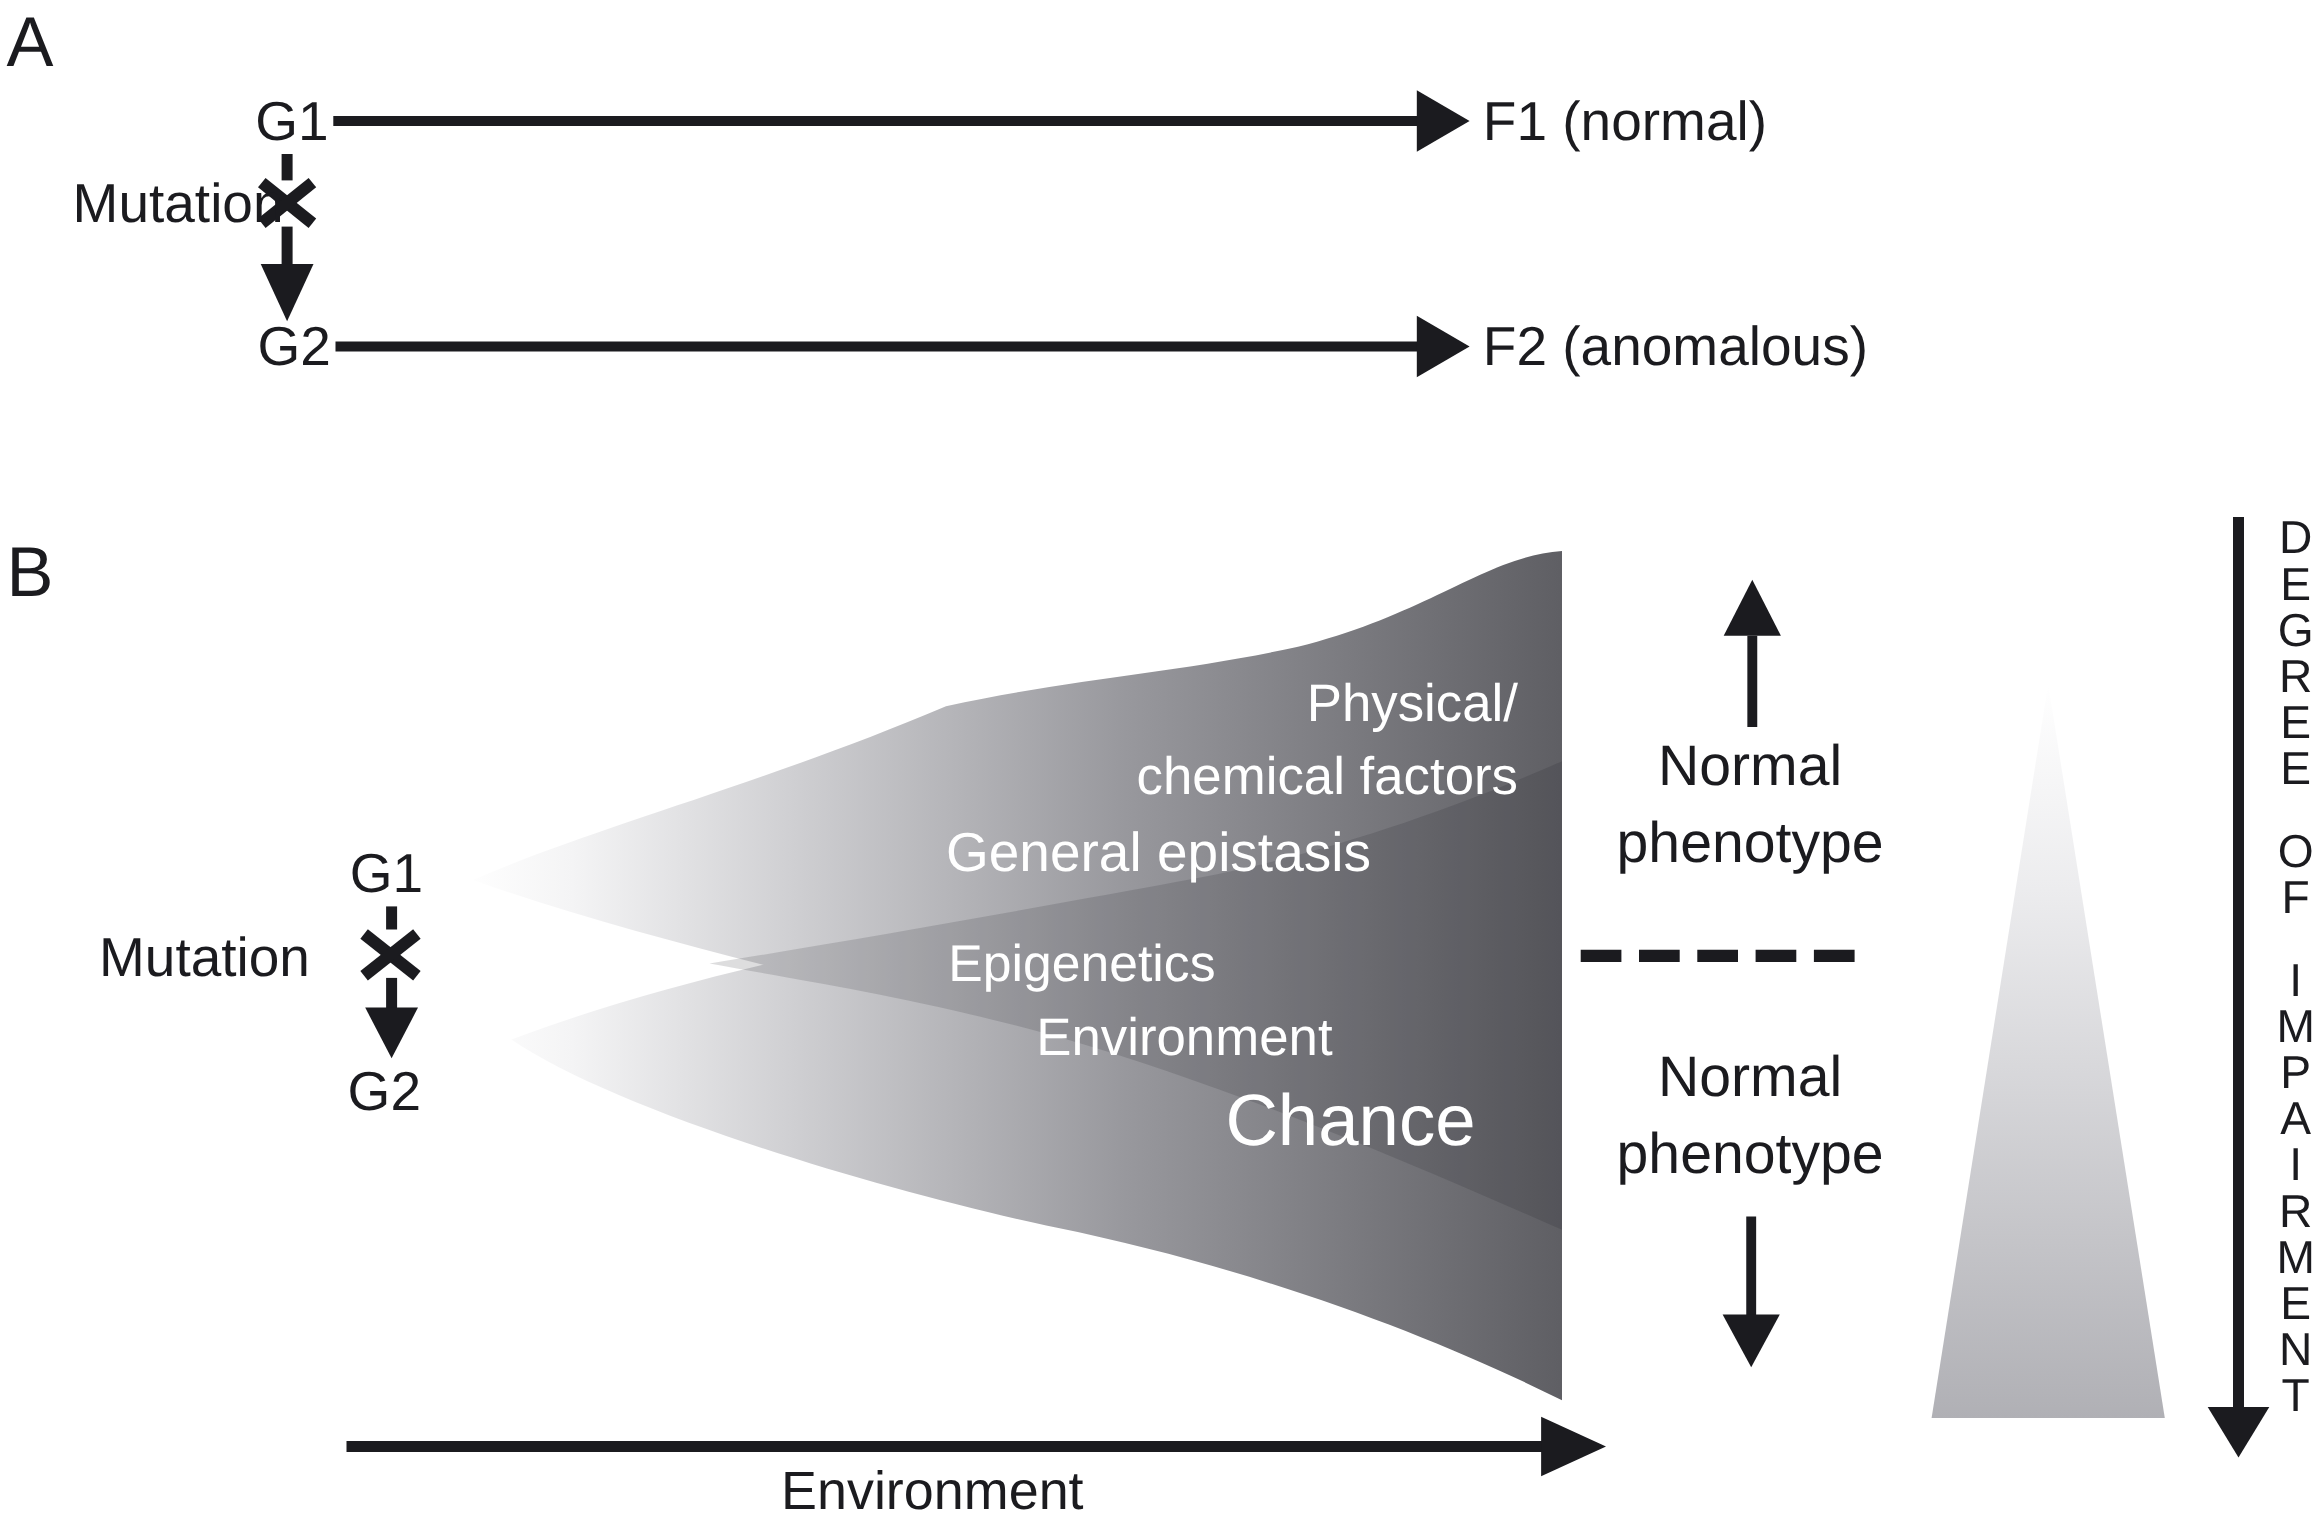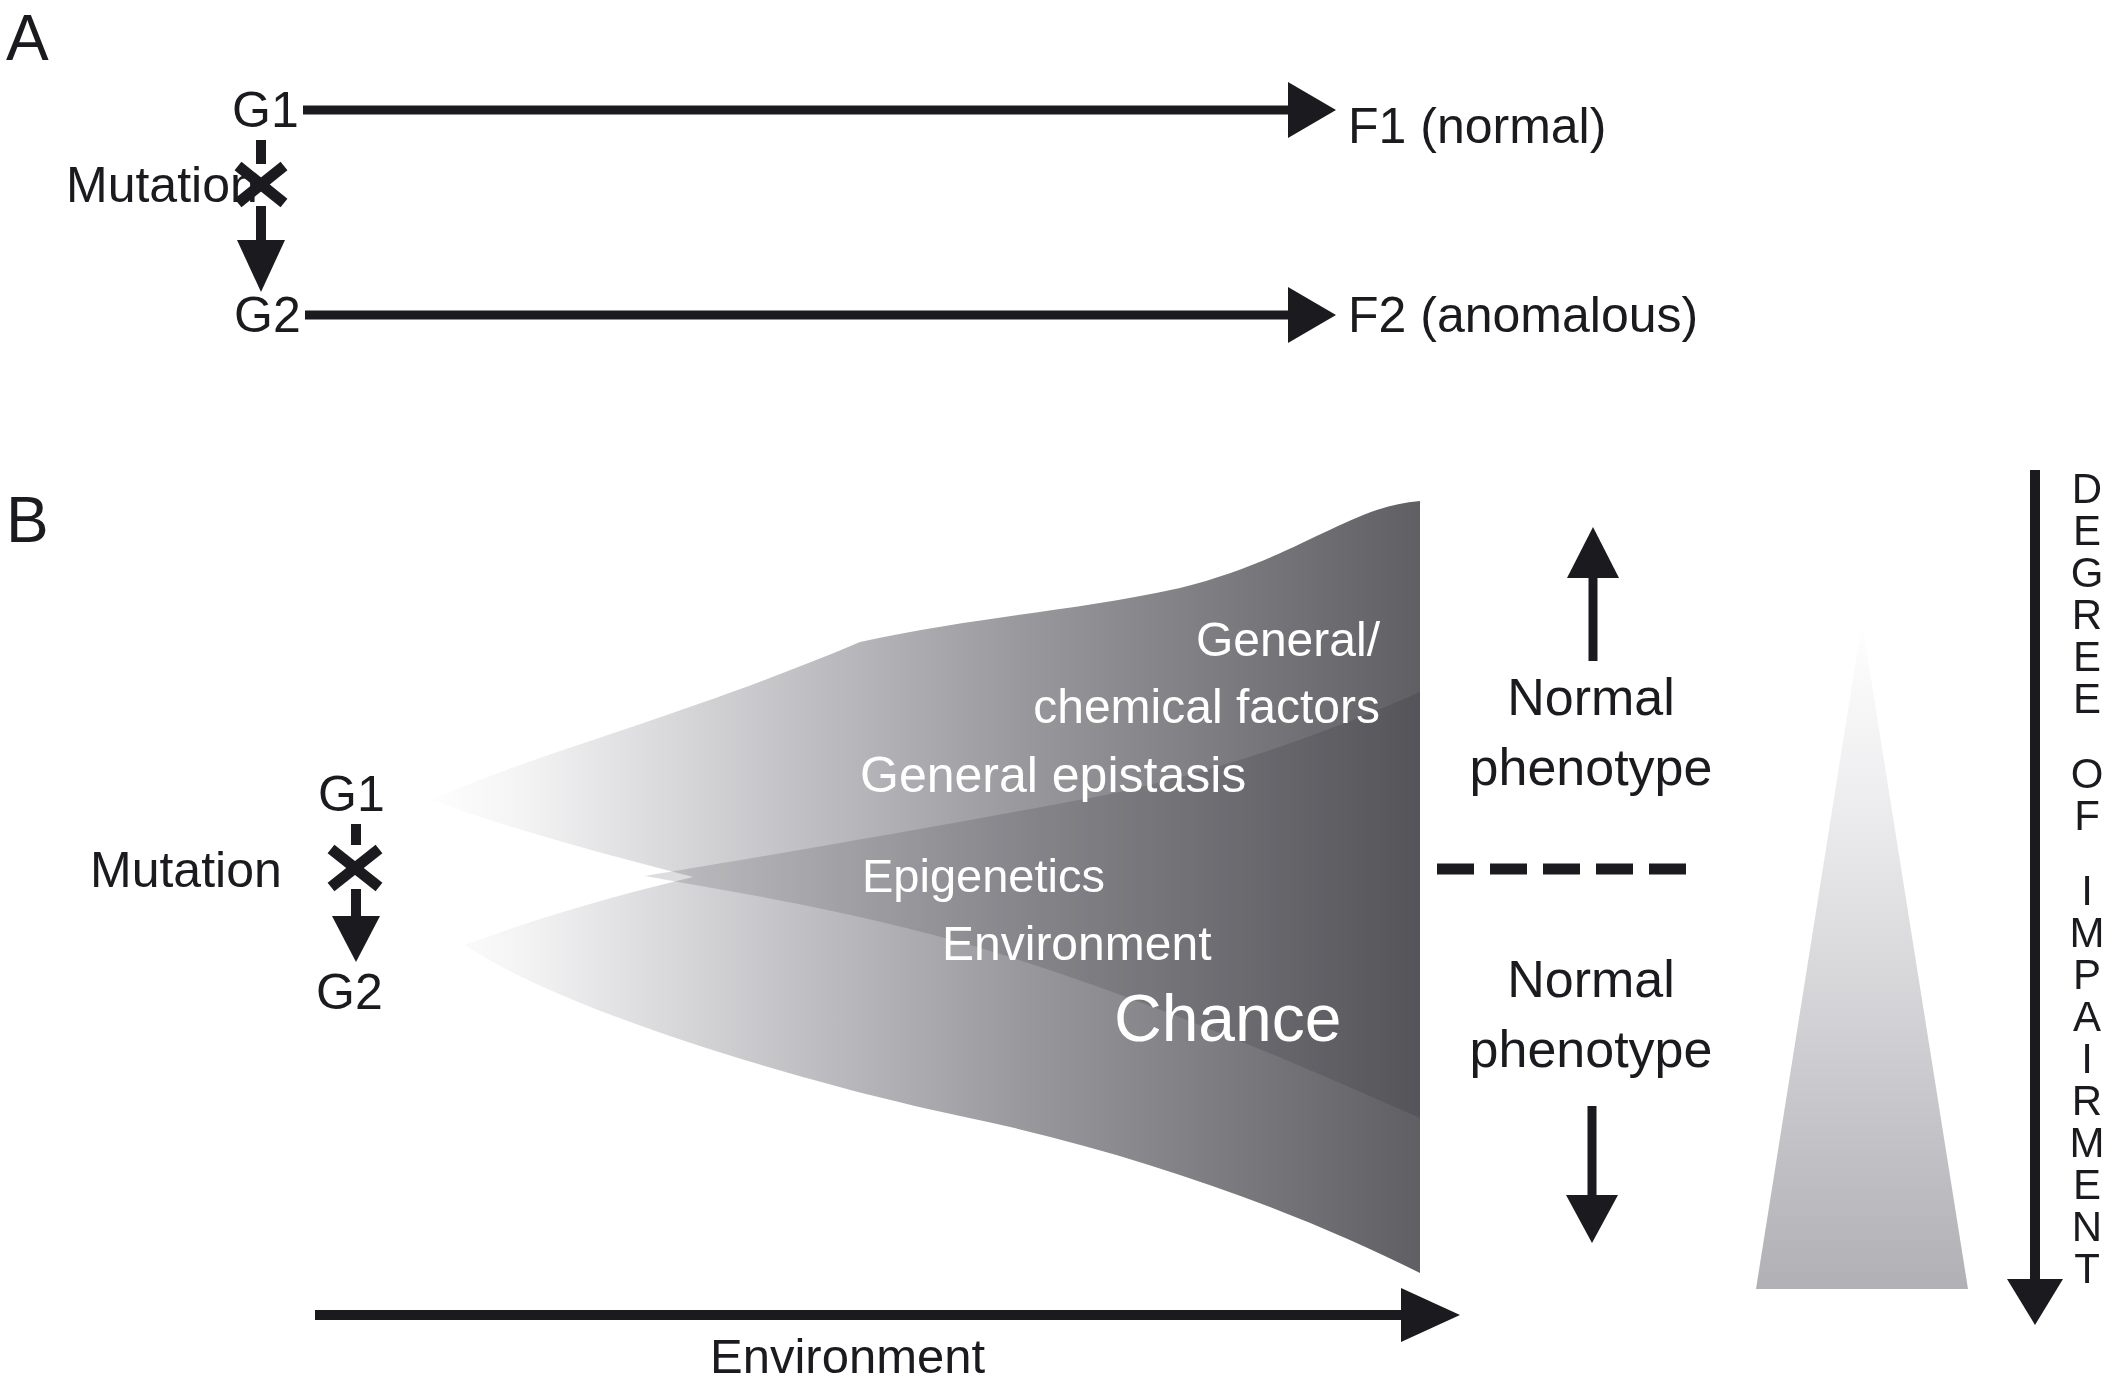--- a/index.html
+++ b/index.html
@@ -111,32 +111,32 @@
       <line x1="2035" y1="470" x2="2035" y2="1282" stroke="#1b1b1f" stroke-width="10"></line>
       <polygon points="2007,1279 2063,1279 2035,1325" fill="#1b1b1f"></polygon>
 
       <line x1="315" y1="1315" x2="1403" y2="1315" stroke="#1b1b1f" stroke-width="10"></line>
       <polygon points="1401,1288 1401,1342 1460,1315" fill="#1b1b1f"></polygon>
     </g>
   </svg>
 
   <div class="txt panel-letter" style="left:6px;top:6px;">A</div>
   <div class="txt lbl50" style="left:232px;top:82px;">G1</div>
-  <div class="txt lbl50" style="left:1348px;top:82px;margin-top:16px;">F1 (normal)</div>
+  <div class="txt lbl50" style="left:1348px;top:82px;">F1 (normal)</div>
   <div class="txt lbl50" style="left:66px;top:157px;">Mutation</div>
   <div class="txt lbl50" style="left:234px;top:287px;">G2</div>
   <div class="txt lbl50" style="left:1348px;top:287px;text-align:center;">F2 (anomalous)</div>
 
   <div class="txt panel-letter" style="left:6px;top:488px;">B</div>
   <div class="txt lbl50" style="left:318px;top:766px;">G1</div>
   <div class="txt lbl50" style="left:90px;top:842px;">Mutation</div>
   <div class="txt lbl50" style="left:316px;top:964px;">G2</div>
 
   <div class="txt white physical-block">
-    <div>General/</div>
+    <div>Physical/</div>
     <div>chemical factors</div>
   </div>
   <div class="txt white general-epistasis">General epistasis</div>
   <div class="txt white epigenetics">Epigenetics</div>
   <div class="txt white environment">Environment</div>
   <div class="txt white chance">Chance</div>
 
   <div class="txt np-block" style="top:662px;">
     <div>Normal</div>
     <div>phenotype</div>

